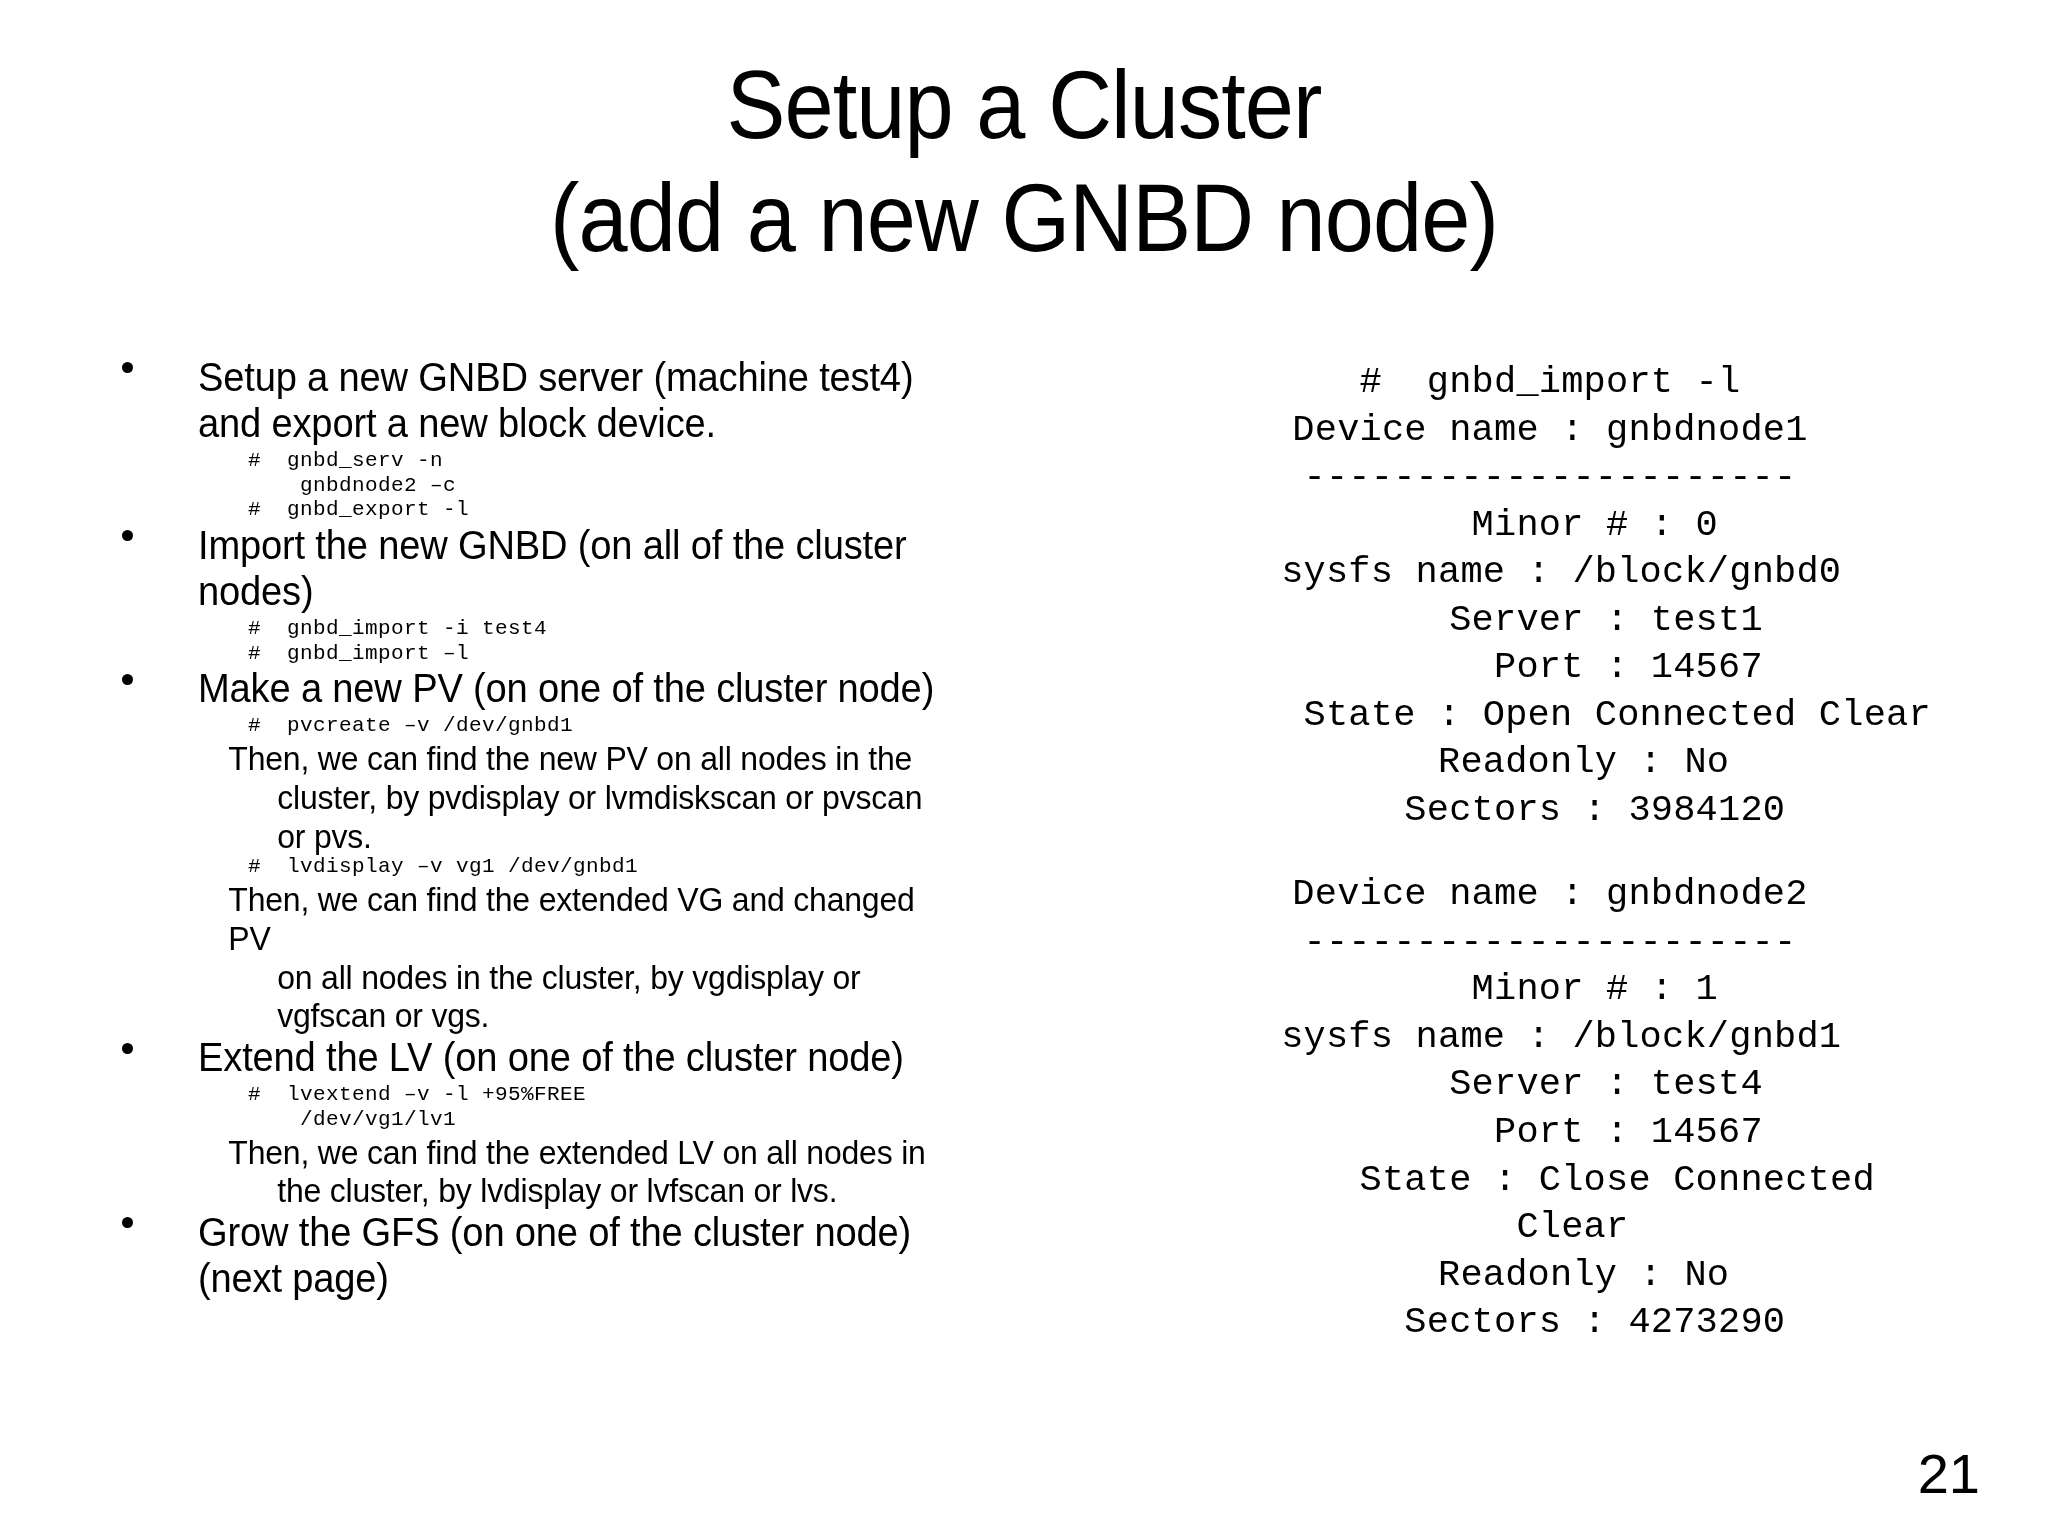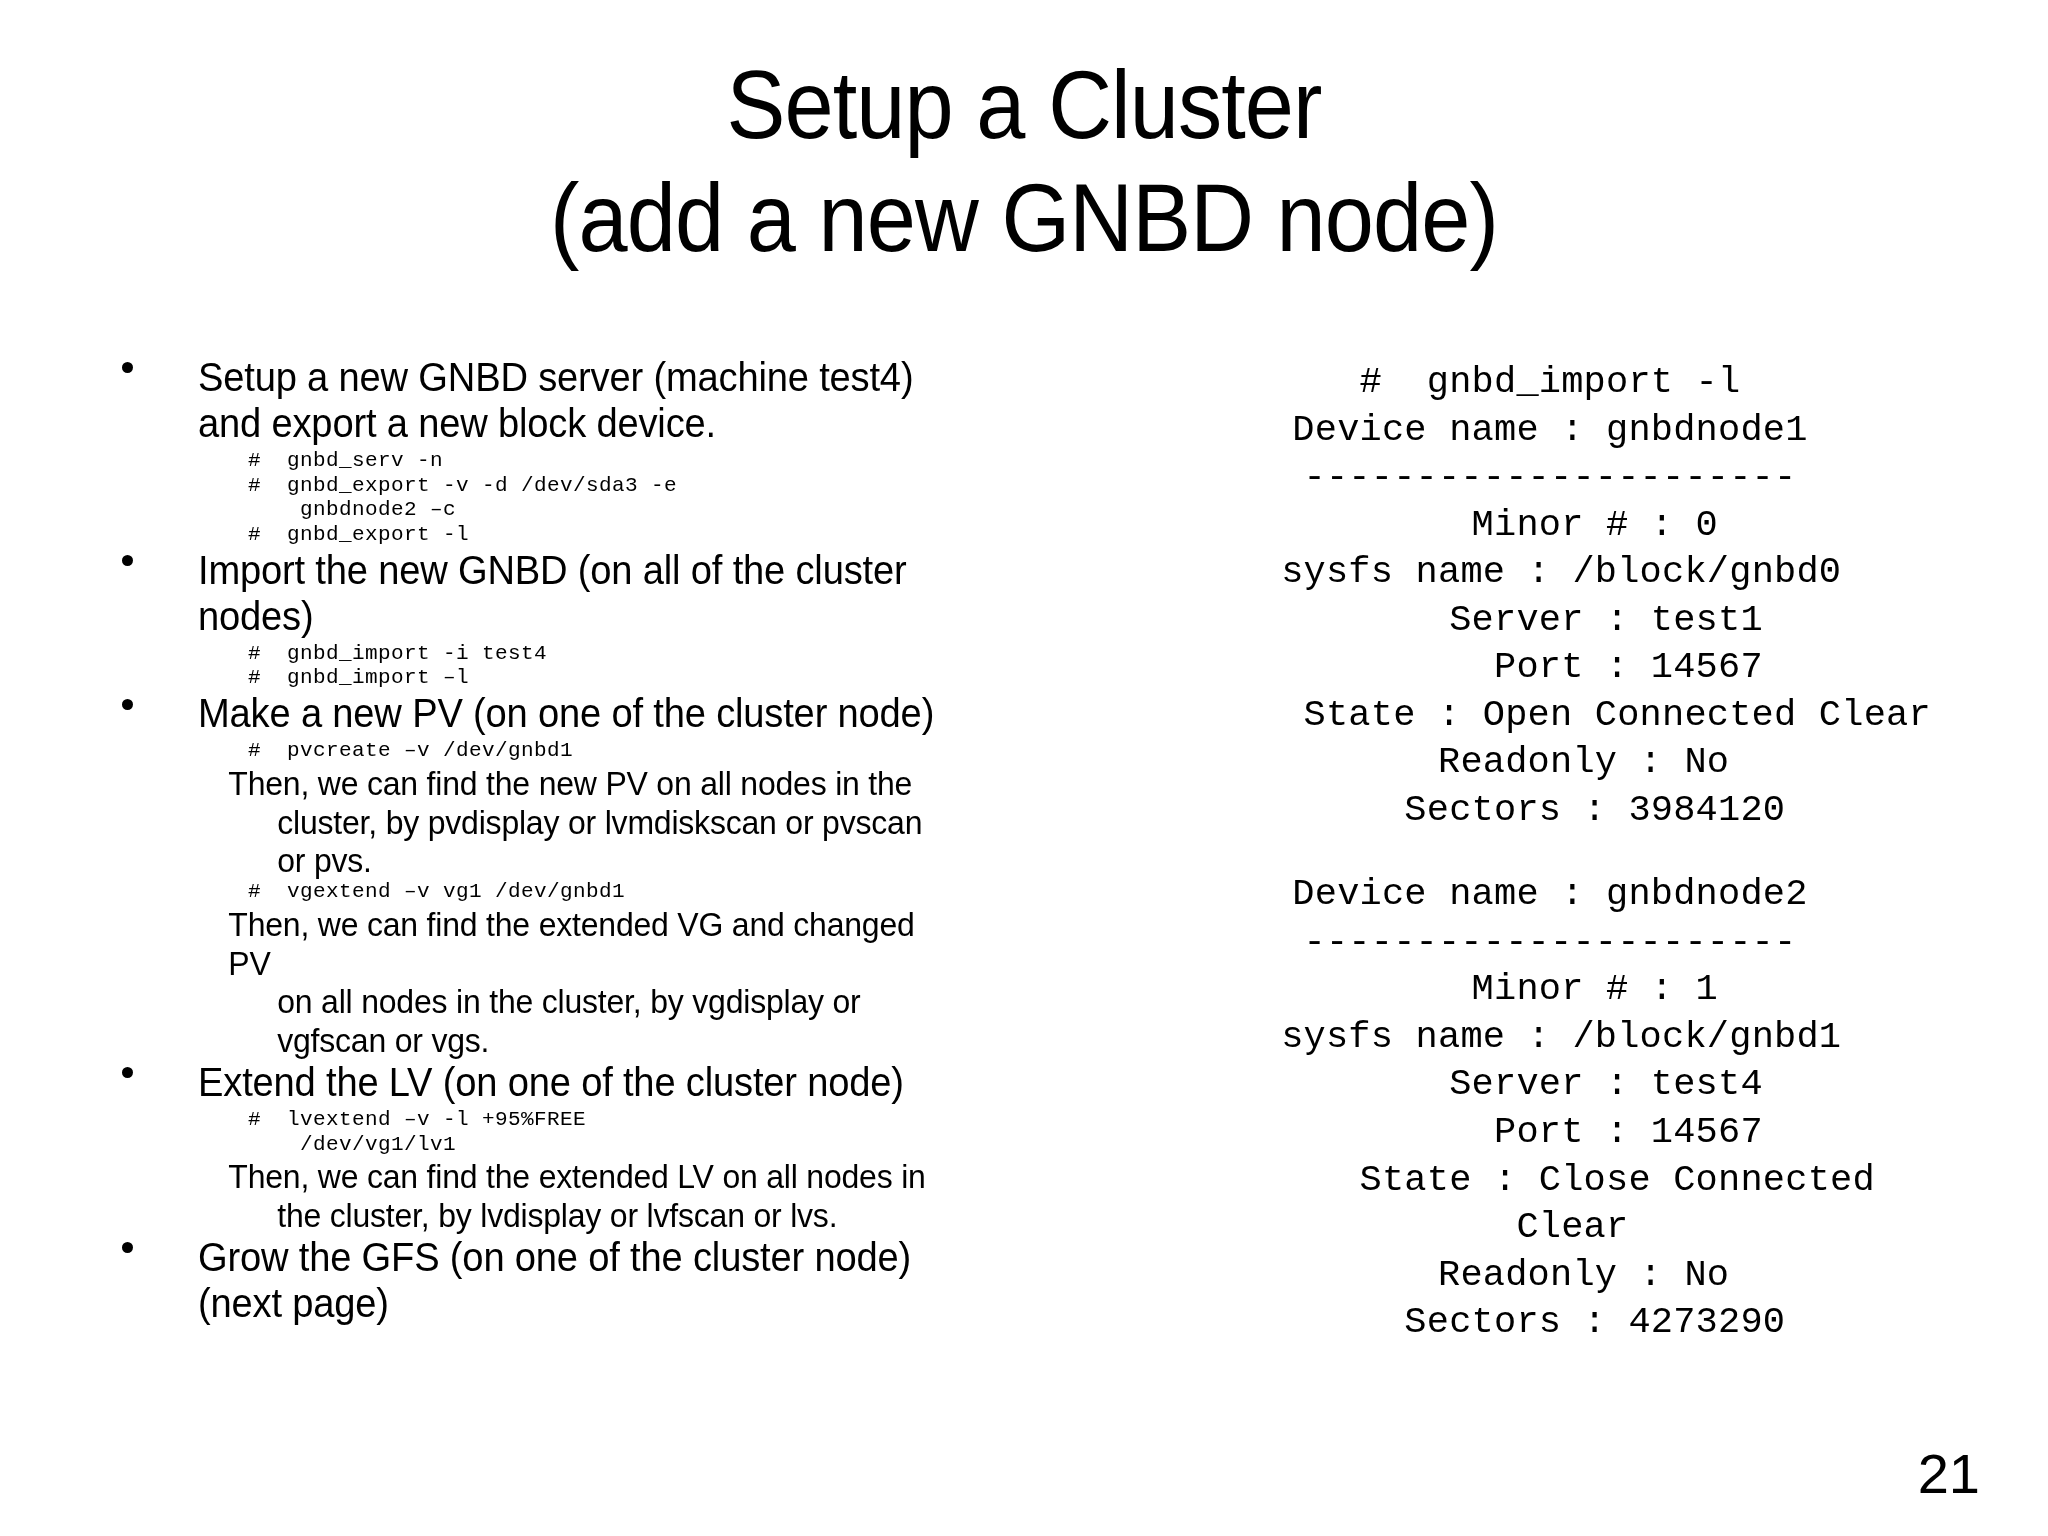--- a/index.html
+++ b/index.html
@@ -145,36 +145,35 @@
 </div>
 
 <div class="body-columns">
 
   <div class="col-left">
       <div class="bullet-row">
         <span class="bullet-dot"></span>
         <span class="bullet-text">Setup a new GNBD server (machine test4) and export a new block device.</span>
       </div>
       <div class="code-line">#  gnbd_serv -n</div>
-      <div class="code-line">#  gnbd_export -v -d /dev/sda3 -e</div>
       <div class="code-line wrap-indent">gnbdnode2 –c</div>
       <div class="code-line">#  gnbd_export -l</div>
       <div class="bullet-row">
         <span class="bullet-dot"></span>
         <span class="bullet-text">Import the new GNBD (on all of the cluster nodes)</span>
       </div>
       <div class="code-line">#  gnbd_import -i test4</div>
       <div class="code-line">#  gnbd_import –l</div>
       <div class="bullet-row">
         <span class="bullet-dot"></span>
         <span class="bullet-text">Make a new PV (on one of the cluster node)</span>
       </div>
       <div class="code-line">#  pvcreate –v /dev/gnbd1</div>
       <div class="subnote"><span>Then, we can find the new PV on all nodes in the</span><span class="cont">cluster, by pvdisplay or lvmdiskscan or pvscan or pvs.</span></div>
-      <div class="code-line">#  vgextend –v vg1 /dev/gnbd1</div>
+      <div class="code-line">#  lvdisplay –v vg1 /dev/gnbd1</div>
       <div class="subnote"><span>Then, we can find the extended VG and changed PV</span><span class="cont">on all nodes in the cluster, by vgdisplay or vgfscan or vgs.</span></div>
       <div class="bullet-row">
         <span class="bullet-dot"></span>
         <span class="bullet-text">Extend the LV (on one of the cluster node)</span>
       </div>
       <div class="code-line">#  lvextend –v -l +95%FREE</div>
       <div class="code-line wrap-indent">/dev/vg1/lv1</div>
       <div class="subnote"><span>Then, we can find the extended LV on all nodes in</span><span class="cont">the cluster, by lvdisplay or lvfscan or lvs.</span></div>
       <div class="bullet-row">
         <span class="bullet-dot"></span>

